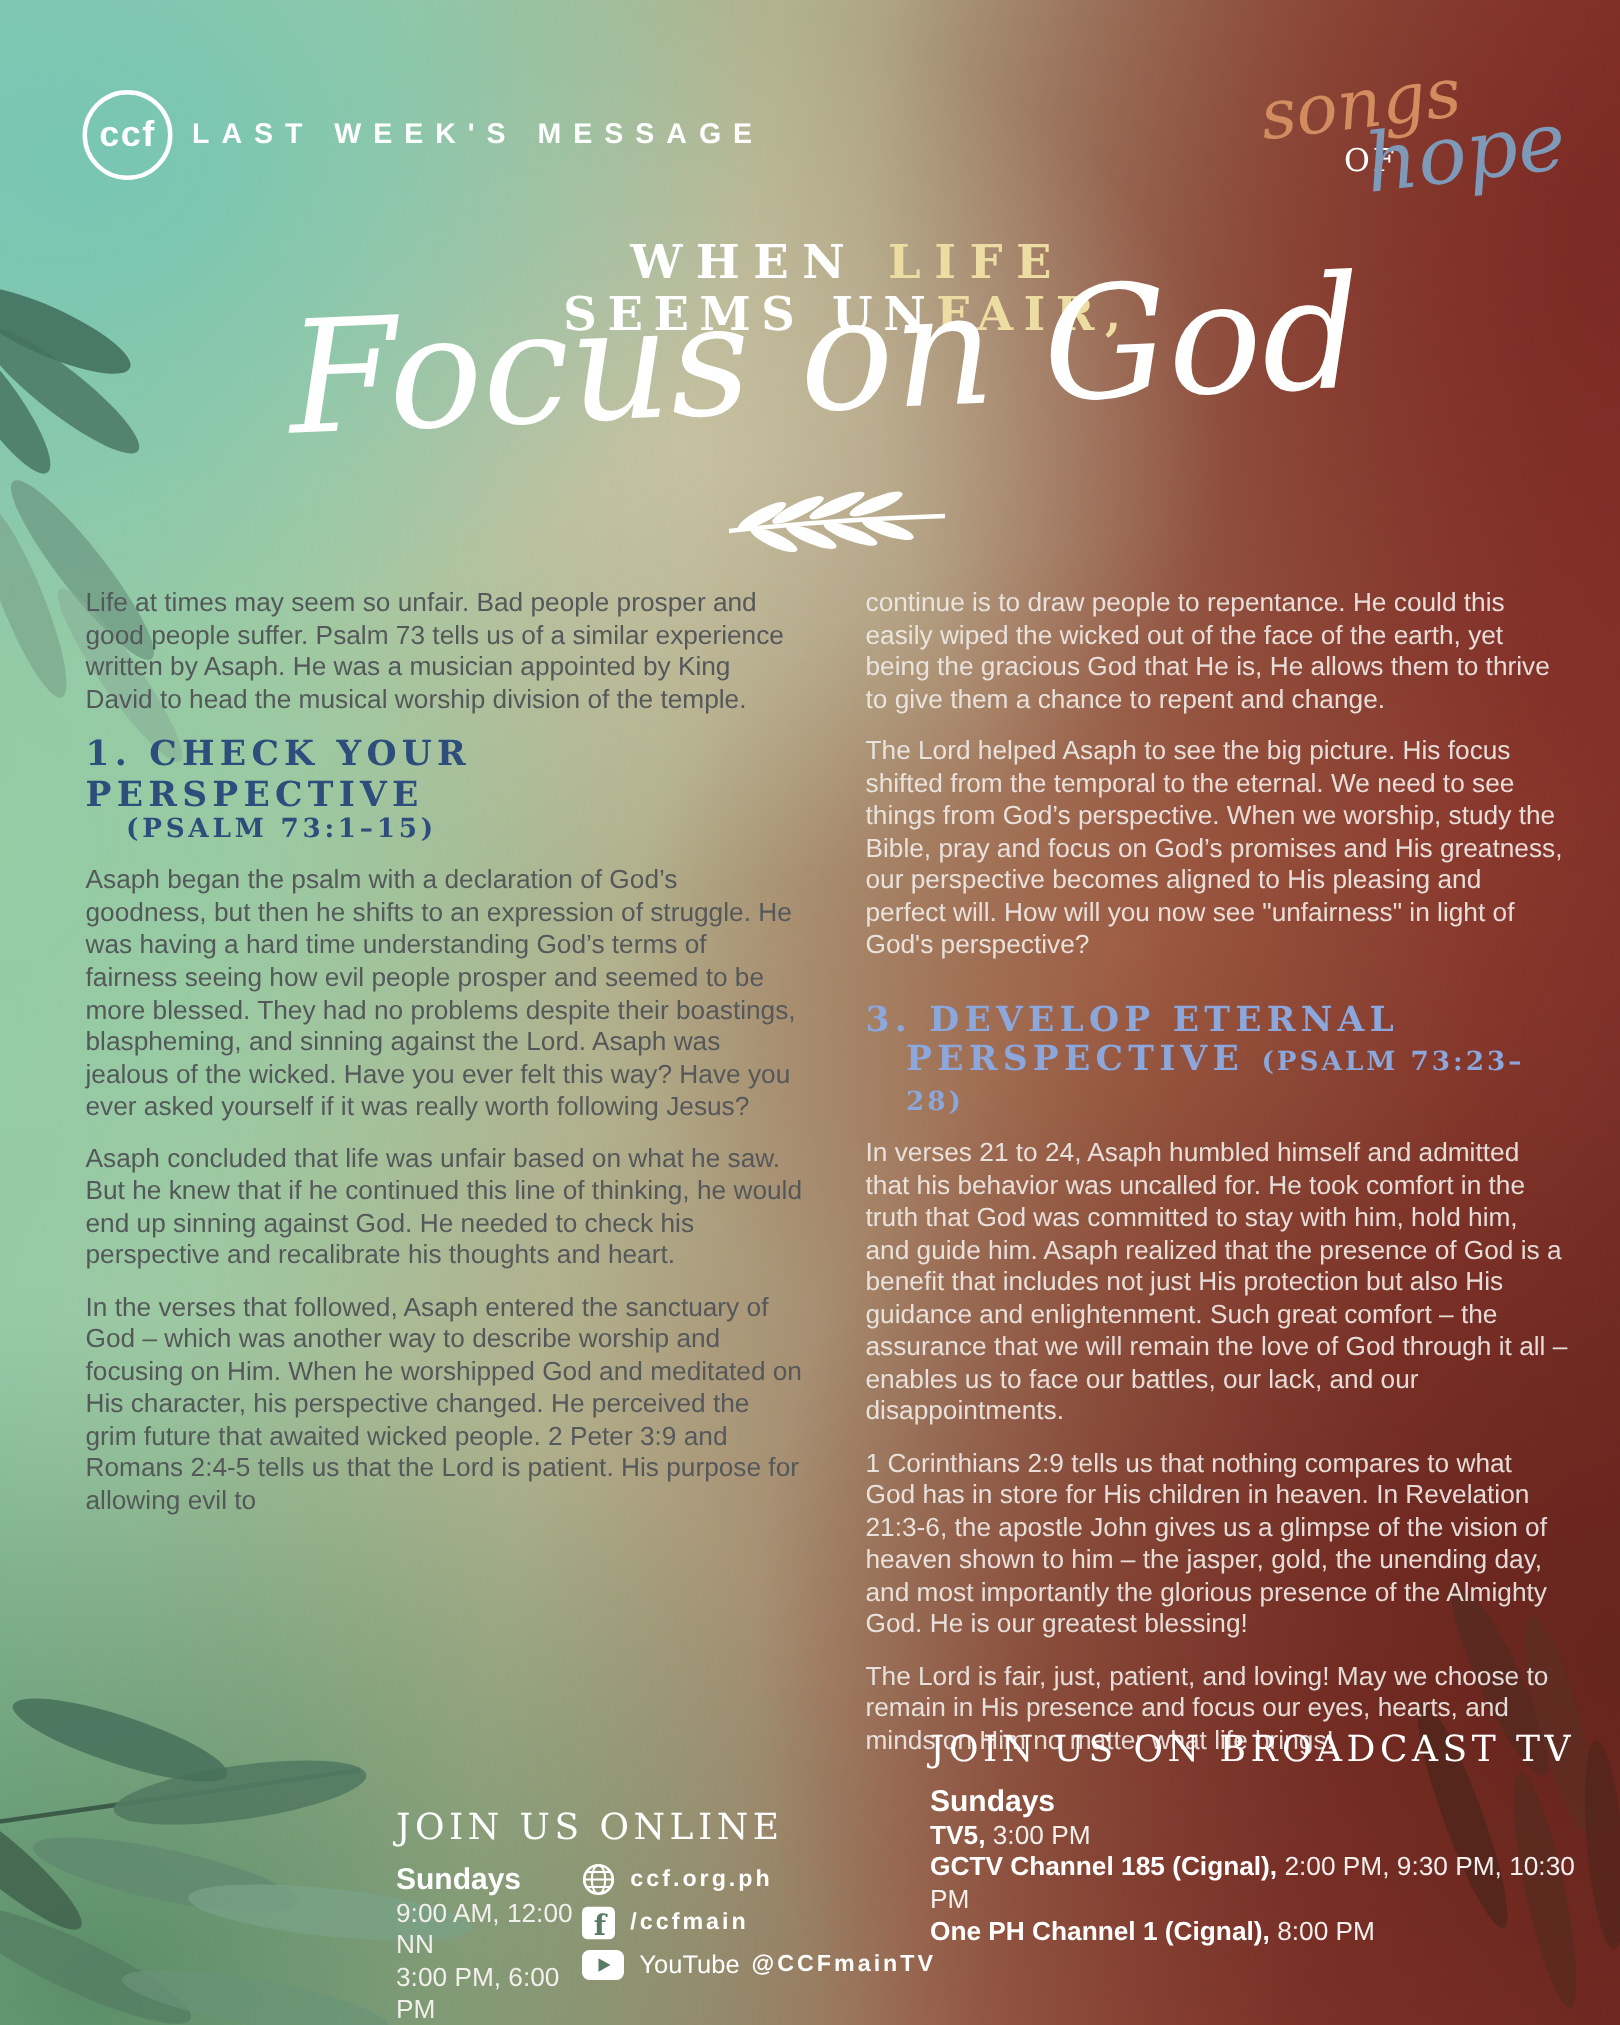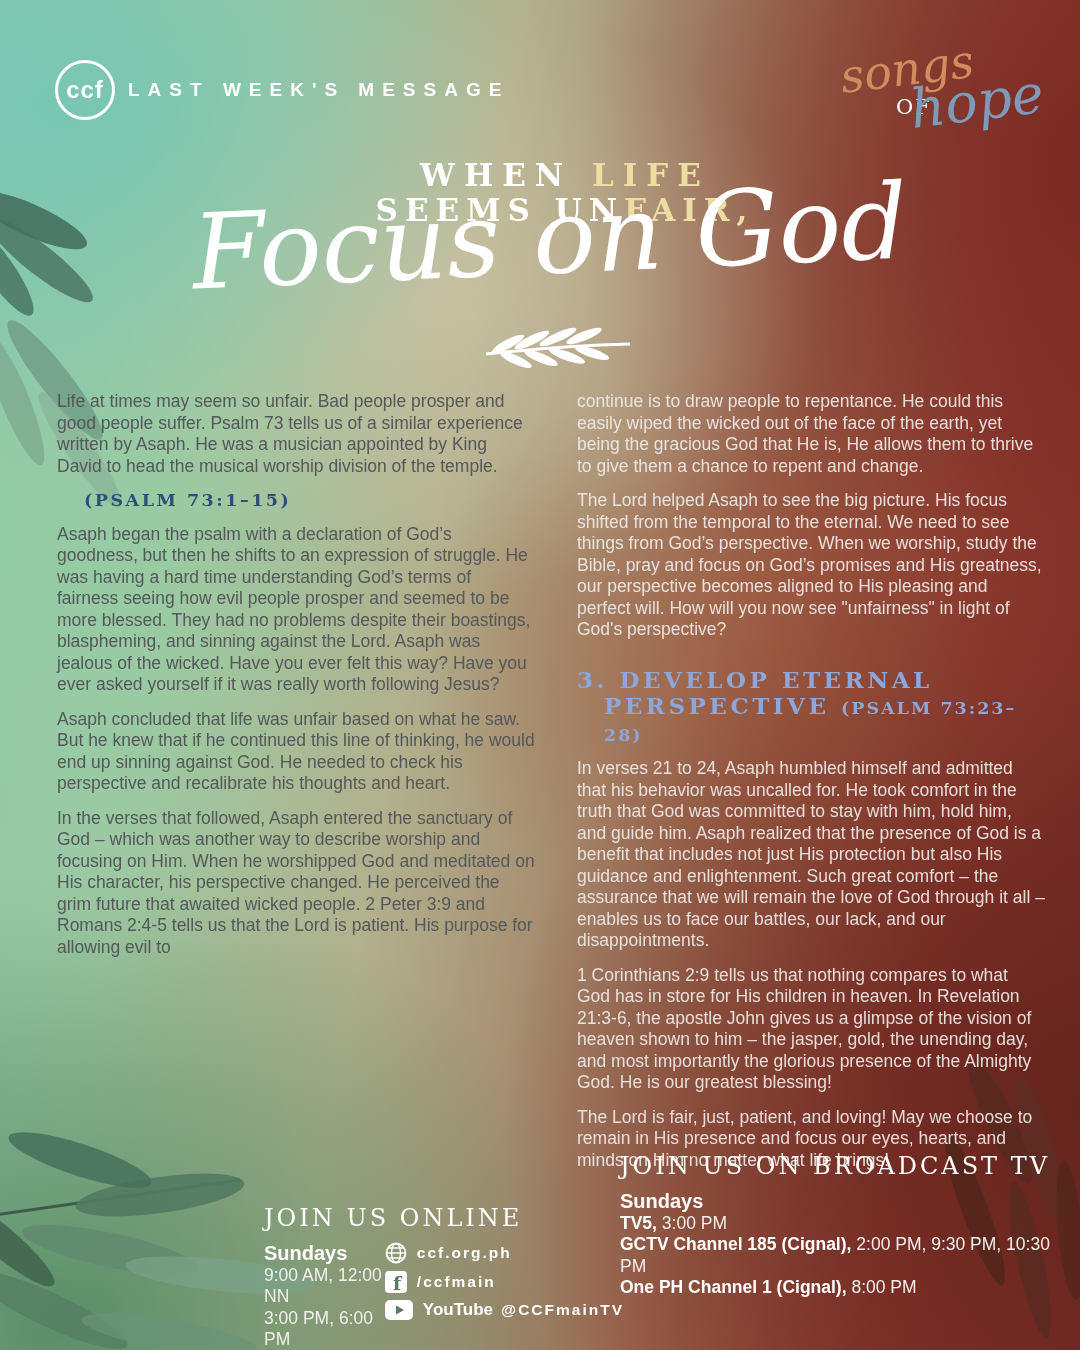--- a/index.html
+++ b/index.html
@@ -44,21 +44,21 @@
   .blue-light{color:#8ba7dc;}
   .href-inline{font-size:17.5px;letter-spacing:2px;}
   
   .f-title{font-family:"DejaVu Serif",serif;color:#fff;font-size:24px;letter-spacing:3px;white-space:nowrap;}
   .f-day{color:#fff;font-weight:bold;font-size:20px;}
   .f-line{color:#f2efec;font-size:17.5px;line-height:1.22;}
   .f-bold{font-weight:bold;color:#fff;}
   .links-row{display:flex;align-items:center;margin-bottom:7px;color:#fff;
     font-size:15.5px;letter-spacing:2px;font-weight:bold;}
   .links-row svg{margin-right:10px;}
-  .yt-word{font-size:17px;letter-spacing:0;margin-right:8px;font-weight:bold;}
+  .yt-word{font-size:17px;letter-spacing:0;margin-right:8px;font-weight:normal;}
   .leaf{pointer-events:none;}
 </style>
 </head>
 <body>
 
 <div id="canvas">
 
   <svg class="abs leaf" style="left:-30px;top:150px;" width="230" height="420" viewBox="0 0 230 420">
     <ellipse cx="60" cy="70" rx="62" ry="16" fill="#3f6b5a" opacity="0.85" transform="rotate(24 60 70)"></ellipse>
     <ellipse cx="70" cy="110" rx="66" ry="15" fill="#47735f" opacity="0.8" transform="rotate(38 70 110)"></ellipse>
@@ -117,20 +117,21 @@
       <ellipse cx="63" cy="38" rx="18" ry="4.5" transform="rotate(22 63 38)"></ellipse>
       <ellipse cx="89" cy="36" rx="19" ry="4.5" transform="rotate(20 89 36)"></ellipse>
       <ellipse cx="114" cy="33" rx="18" ry="4.5" transform="rotate(18 114 33)"></ellipse>
     </g>
   </svg>
 
   <div class="abs col col-left" style="left:57px;top:391px;width:478px;">
     <p>Life at times may seem so unfair. Bad people prosper and good people suffer. Psalm 73 tells us of a similar experience written by Asaph. He was a musician appointed by King David to head the musical worship division of the temple.</p>
 
     <div class="sec-head blue-dark">
+      <div class="h1line">1. CHECK YOUR PERSPECTIVE</div>
       <div class="href">(PSALM 73:1–15)</div>
     </div>
     <p>Asaph began the psalm with a declaration of God’s goodness, but then he shifts to an expression of struggle. He was having a hard time understanding God’s terms of fairness seeing how evil people prosper and seemed to be more blessed. They had no problems despite their boastings, blaspheming, and sinning against the Lord. Asaph was jealous of the wicked. Have you ever felt this way? Have you ever asked yourself if it was really worth following Jesus?</p>
     <p>Asaph concluded that life was unfair based on what he saw. But he knew that if he continued this line of thinking, he would end up sinning against God. He needed to check his perspective and recalibrate his thoughts and heart.</p>
 
     <p>In the verses that followed, Asaph entered the sanctuary of God – which was another way to describe worship and focusing on Him. When he worshipped God and meditated on His character, his perspective changed. He perceived the grim future that awaited wicked people. 2 Peter 3:9 and Romans 2:4-5 tells us that the Lord is patient. His purpose for allowing evil to</p>
   </div>
 
   <div class="abs col col-right" style="left:577px;top:391px;width:468px;">
     <p>continue is to draw people to repentance. He could this easily wiped the wicked out of the face of the earth, yet being the gracious God that He is, He allows them to thrive to give them a chance to repent and change.</p>

